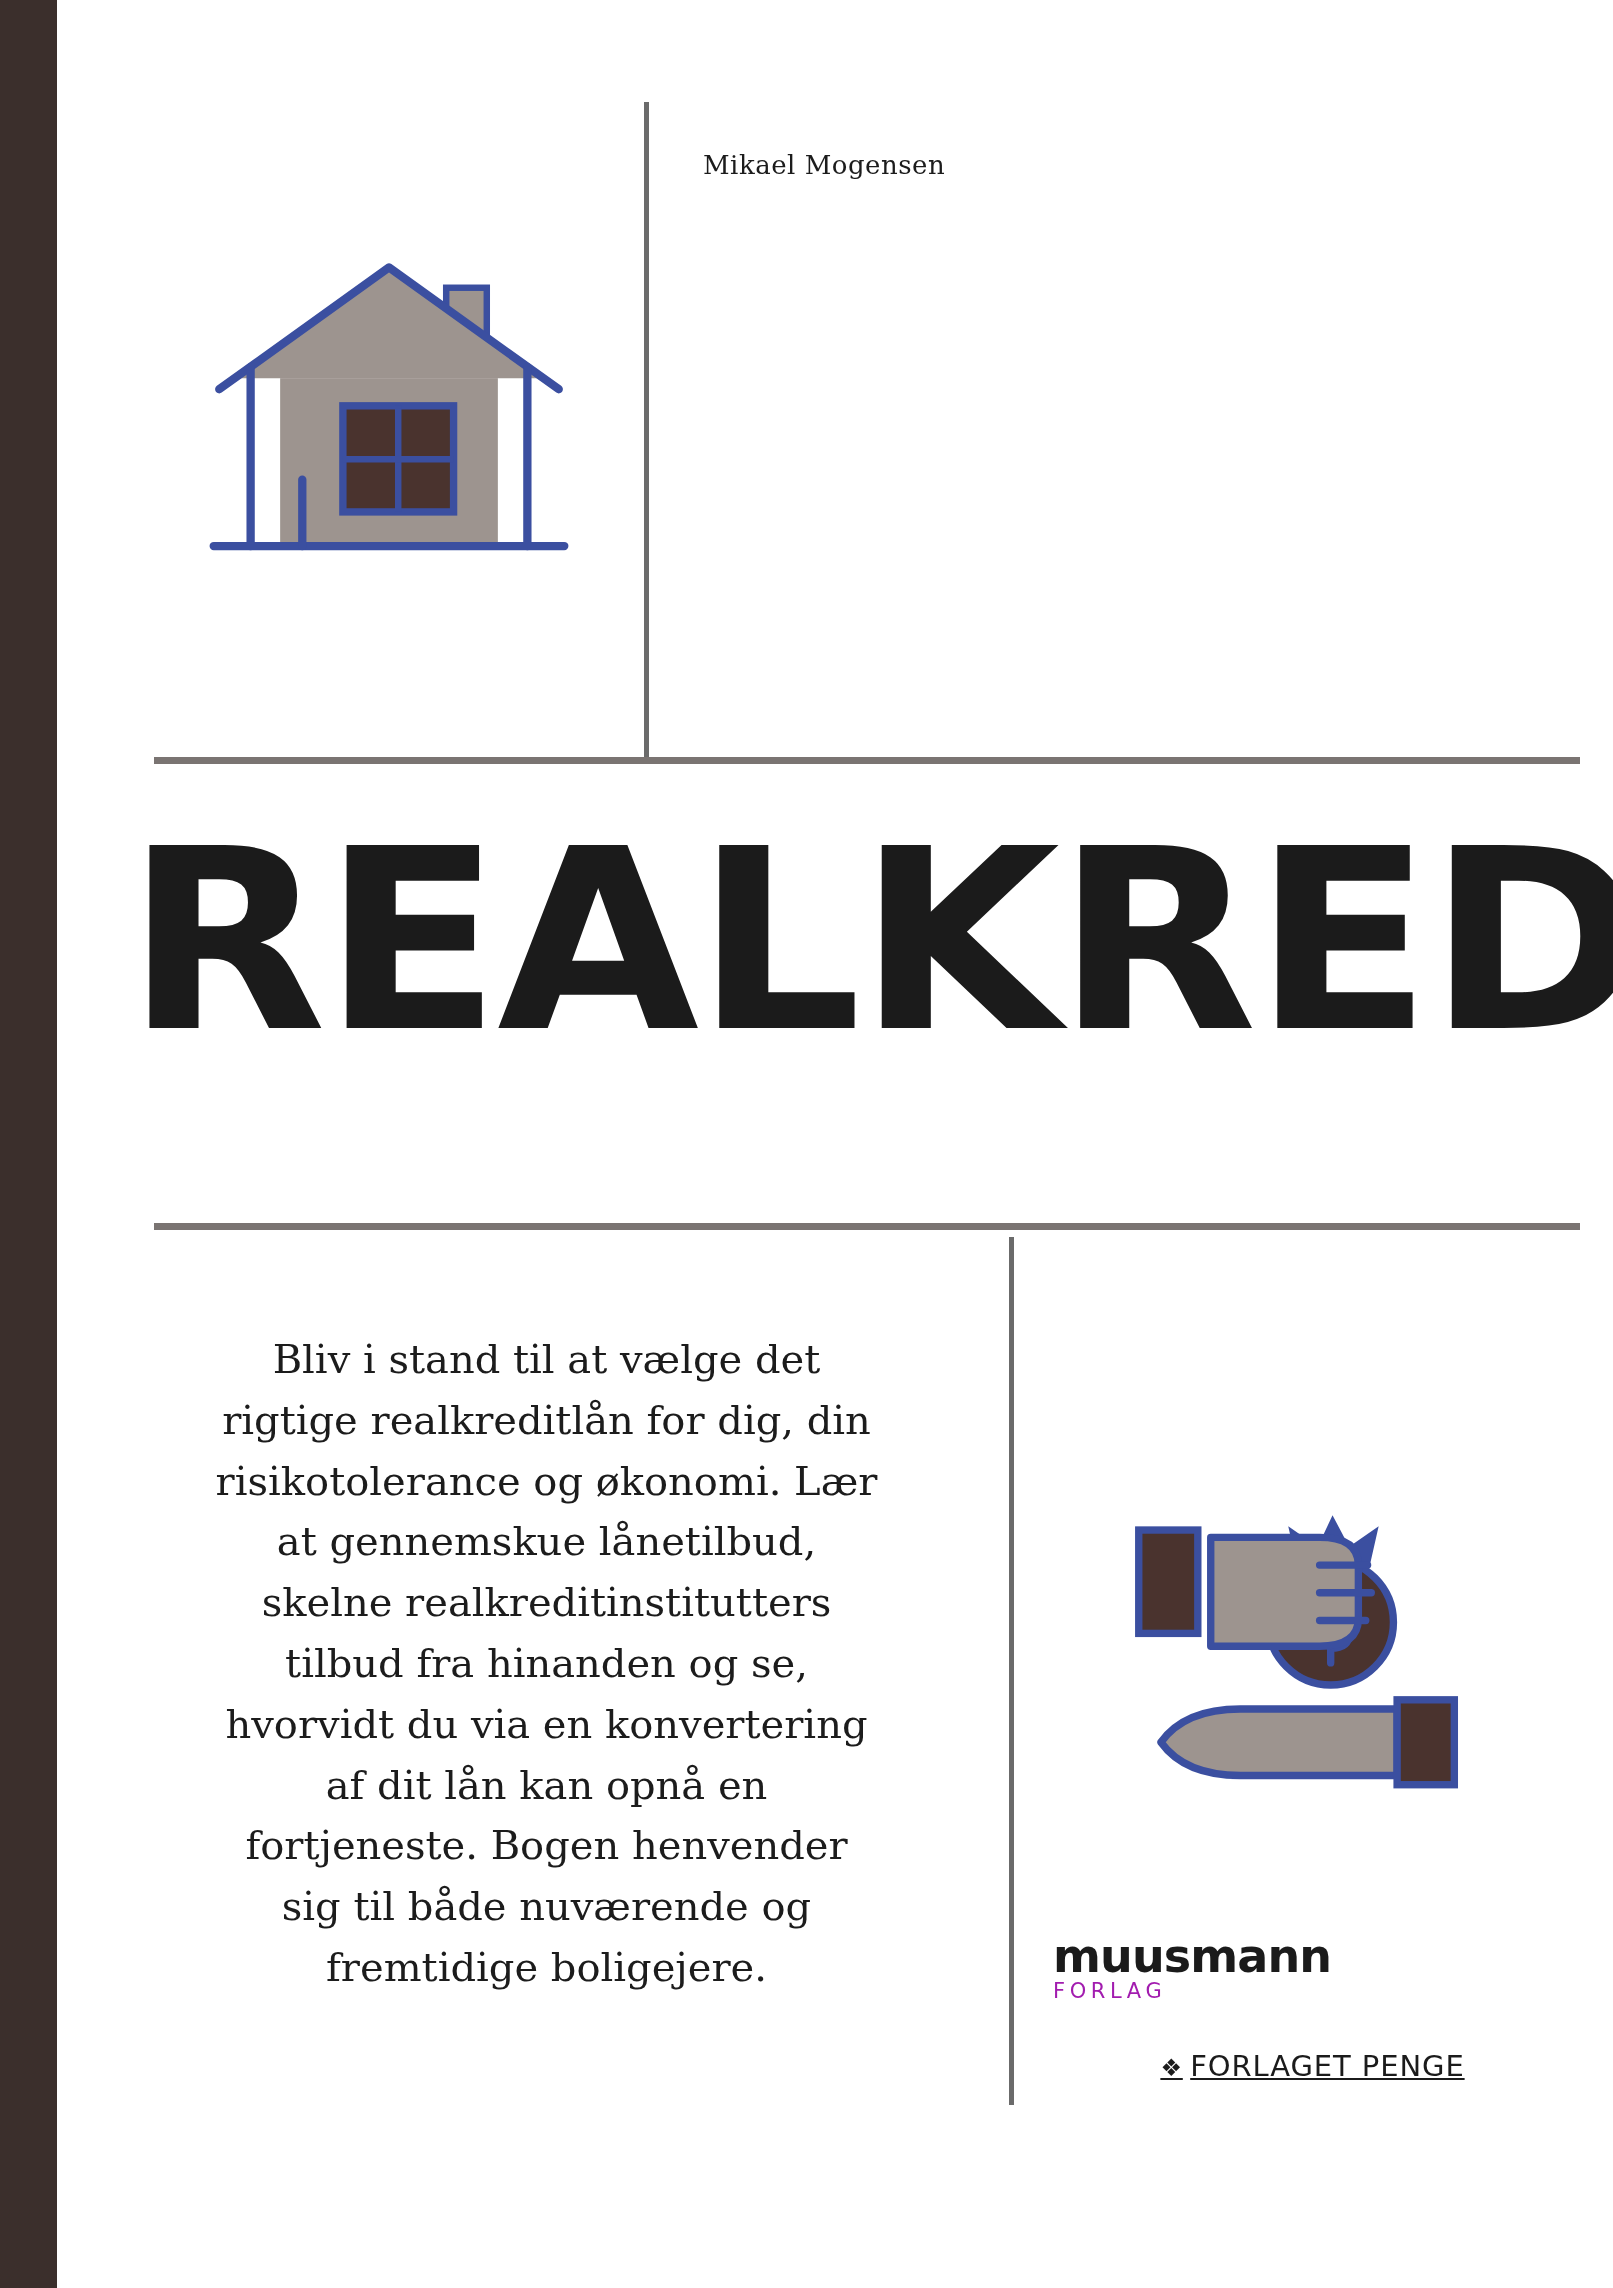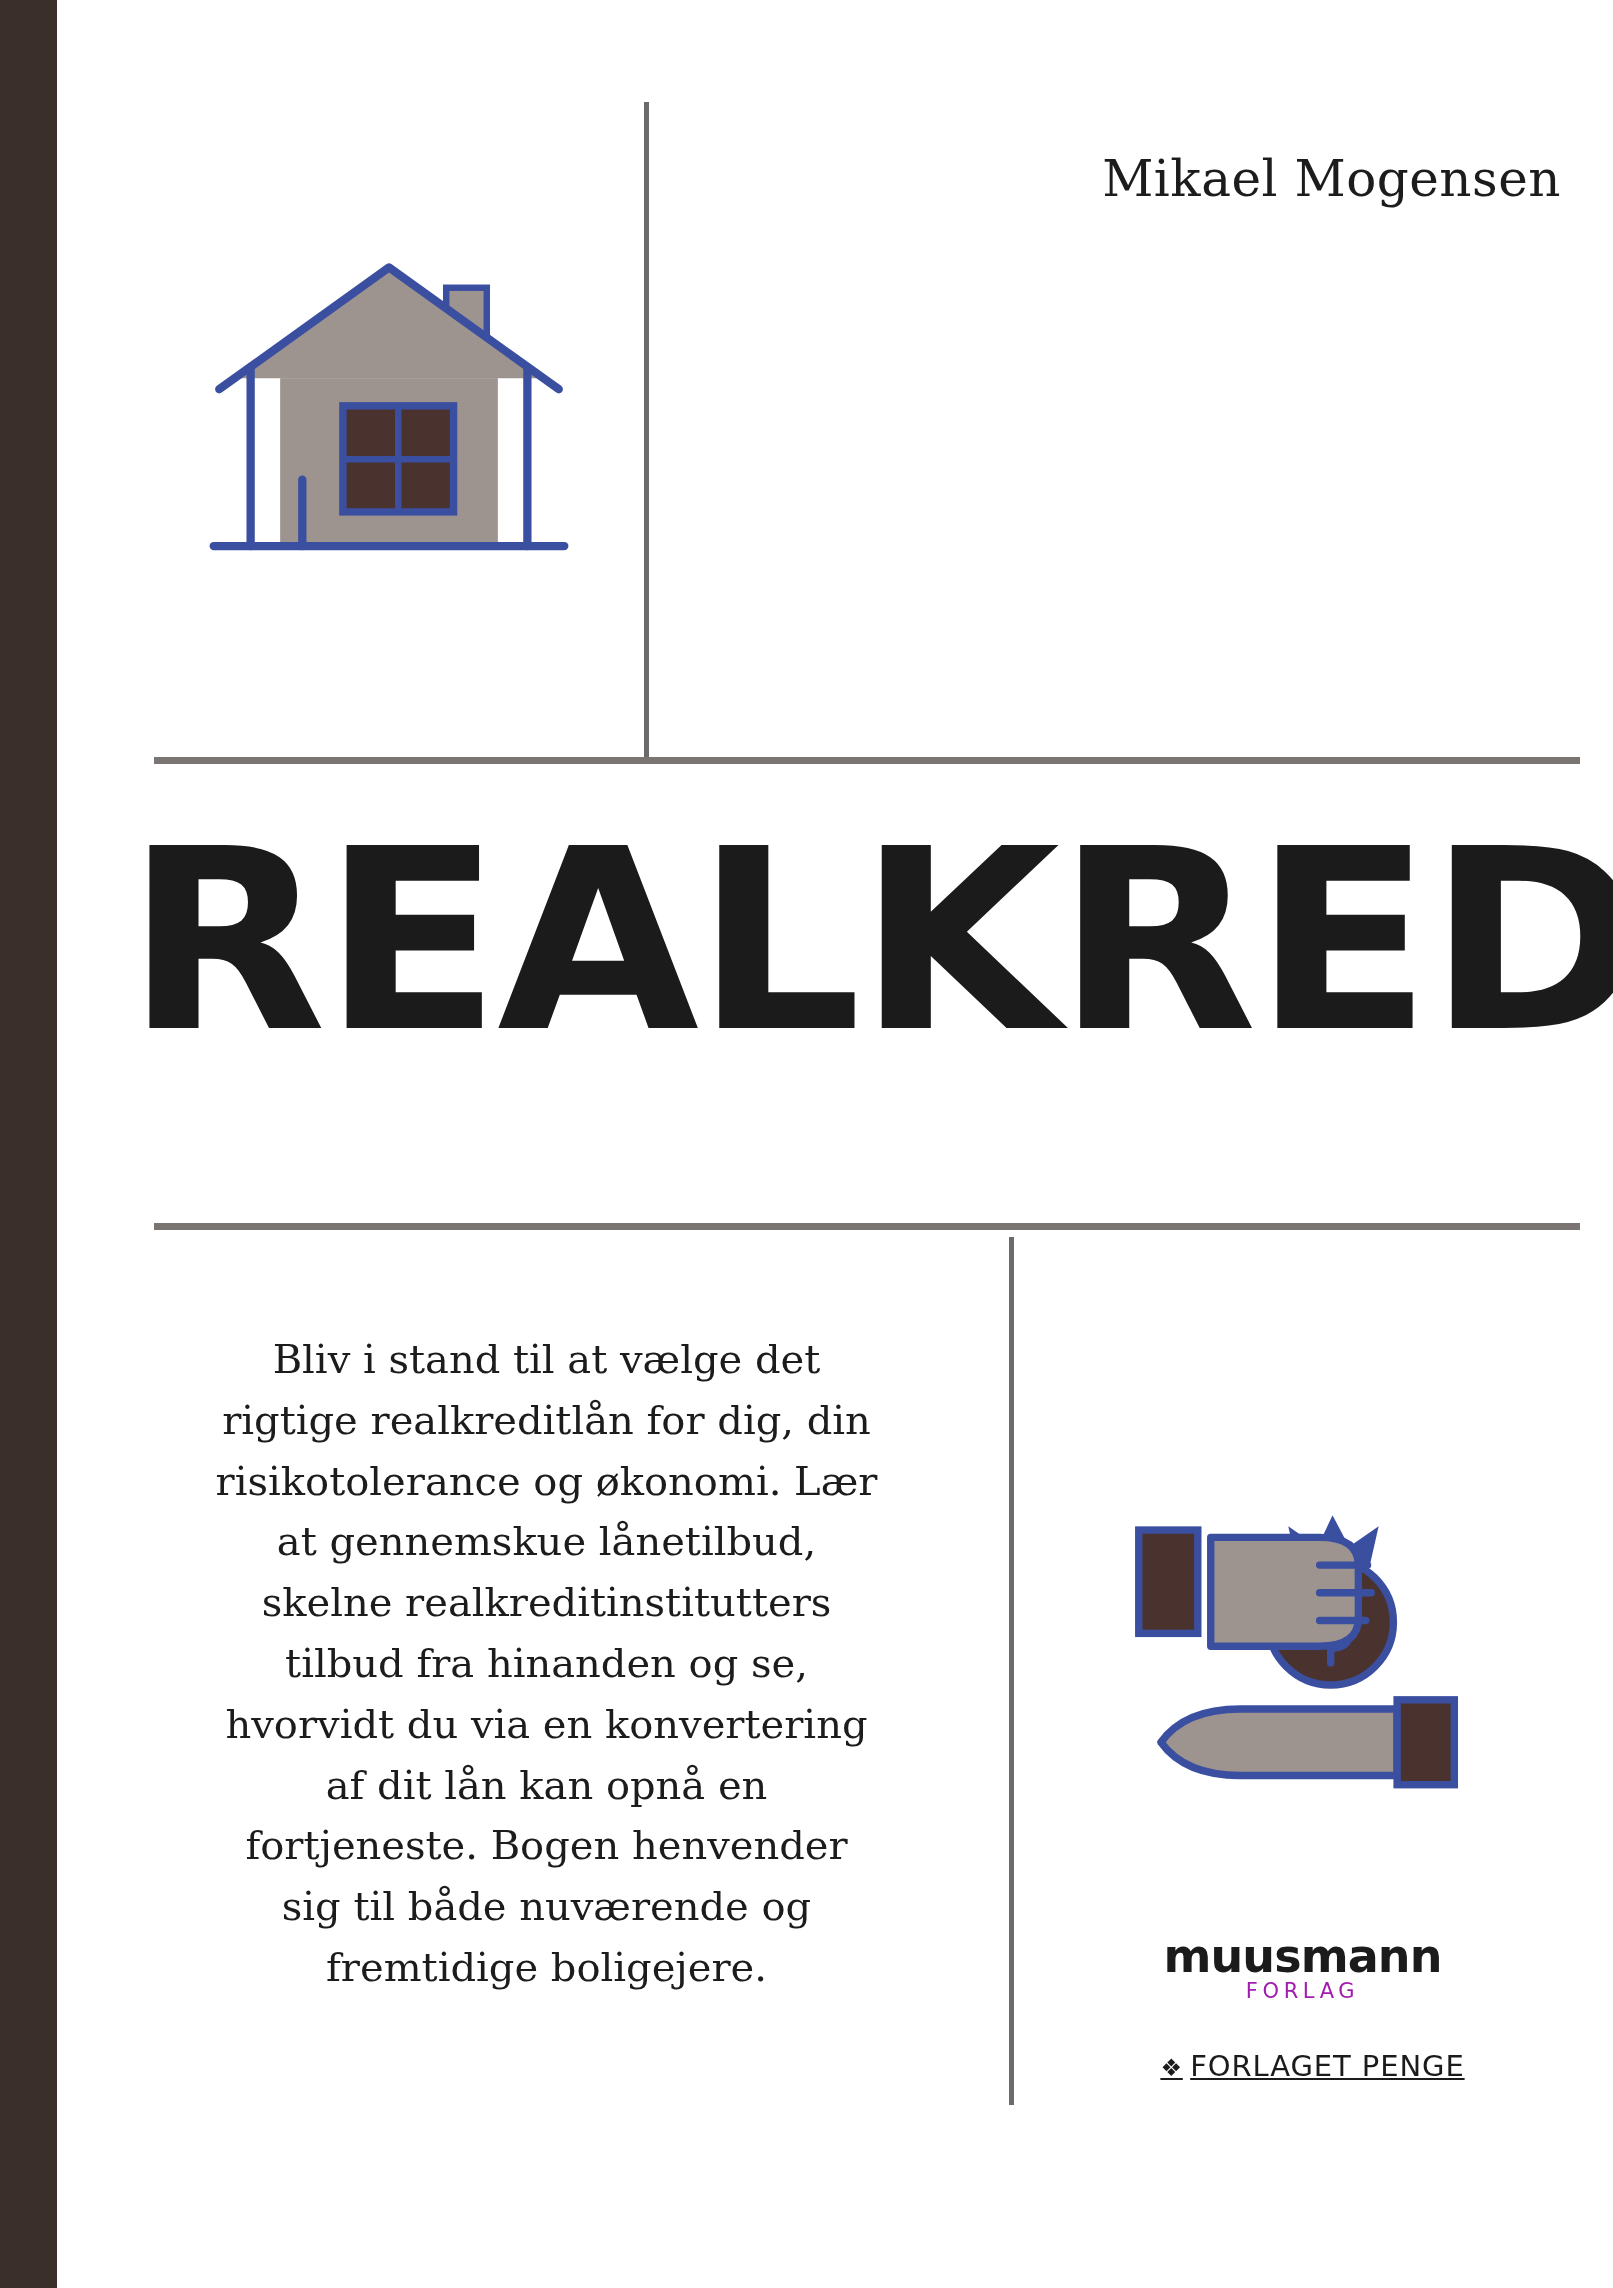--- a/index.html
+++ b/index.html
@@ -42,23 +42,23 @@
     width: 4.6px;
     height: 655px;
     background: #6b6b6b;
   }
 
   .author {
     position: absolute;
     left: 646px;
     top: 150px;
     width: 858px;
-    text-align: right;
+    text-align: left;
     font-family: "DejaVu Serif", serif;
-    font-size: 50px;
+    font-size: 26px;
     color: #1c1c1c;
     letter-spacing: 0.5px;
   }
 
   .title-top {
     position: absolute;
     left: 646px;
     top: 295px;
     width: 858px;
     text-align: center;
@@ -138,24 +138,24 @@
     position: absolute;
     left: 1043px;
     top: 1458px;
     width: 406px;
     height: 360px;
   }
 
   
   .pub {
     position: absolute;
-    left: 1024px;
+    left: 996px;
     top: 1929px;
     width: 443px;
-    text-align: center;
+    text-align: left;
   }
   .pub-name {
     font-family: "DejaVu Sans", sans-serif;
     font-weight: 700;
     font-size: 46px;
     color: #1b1b1b;
     letter-spacing: -0.9px;
   }
   .pub-sub {
     font-family: "DejaVu Sans", sans-serif;

